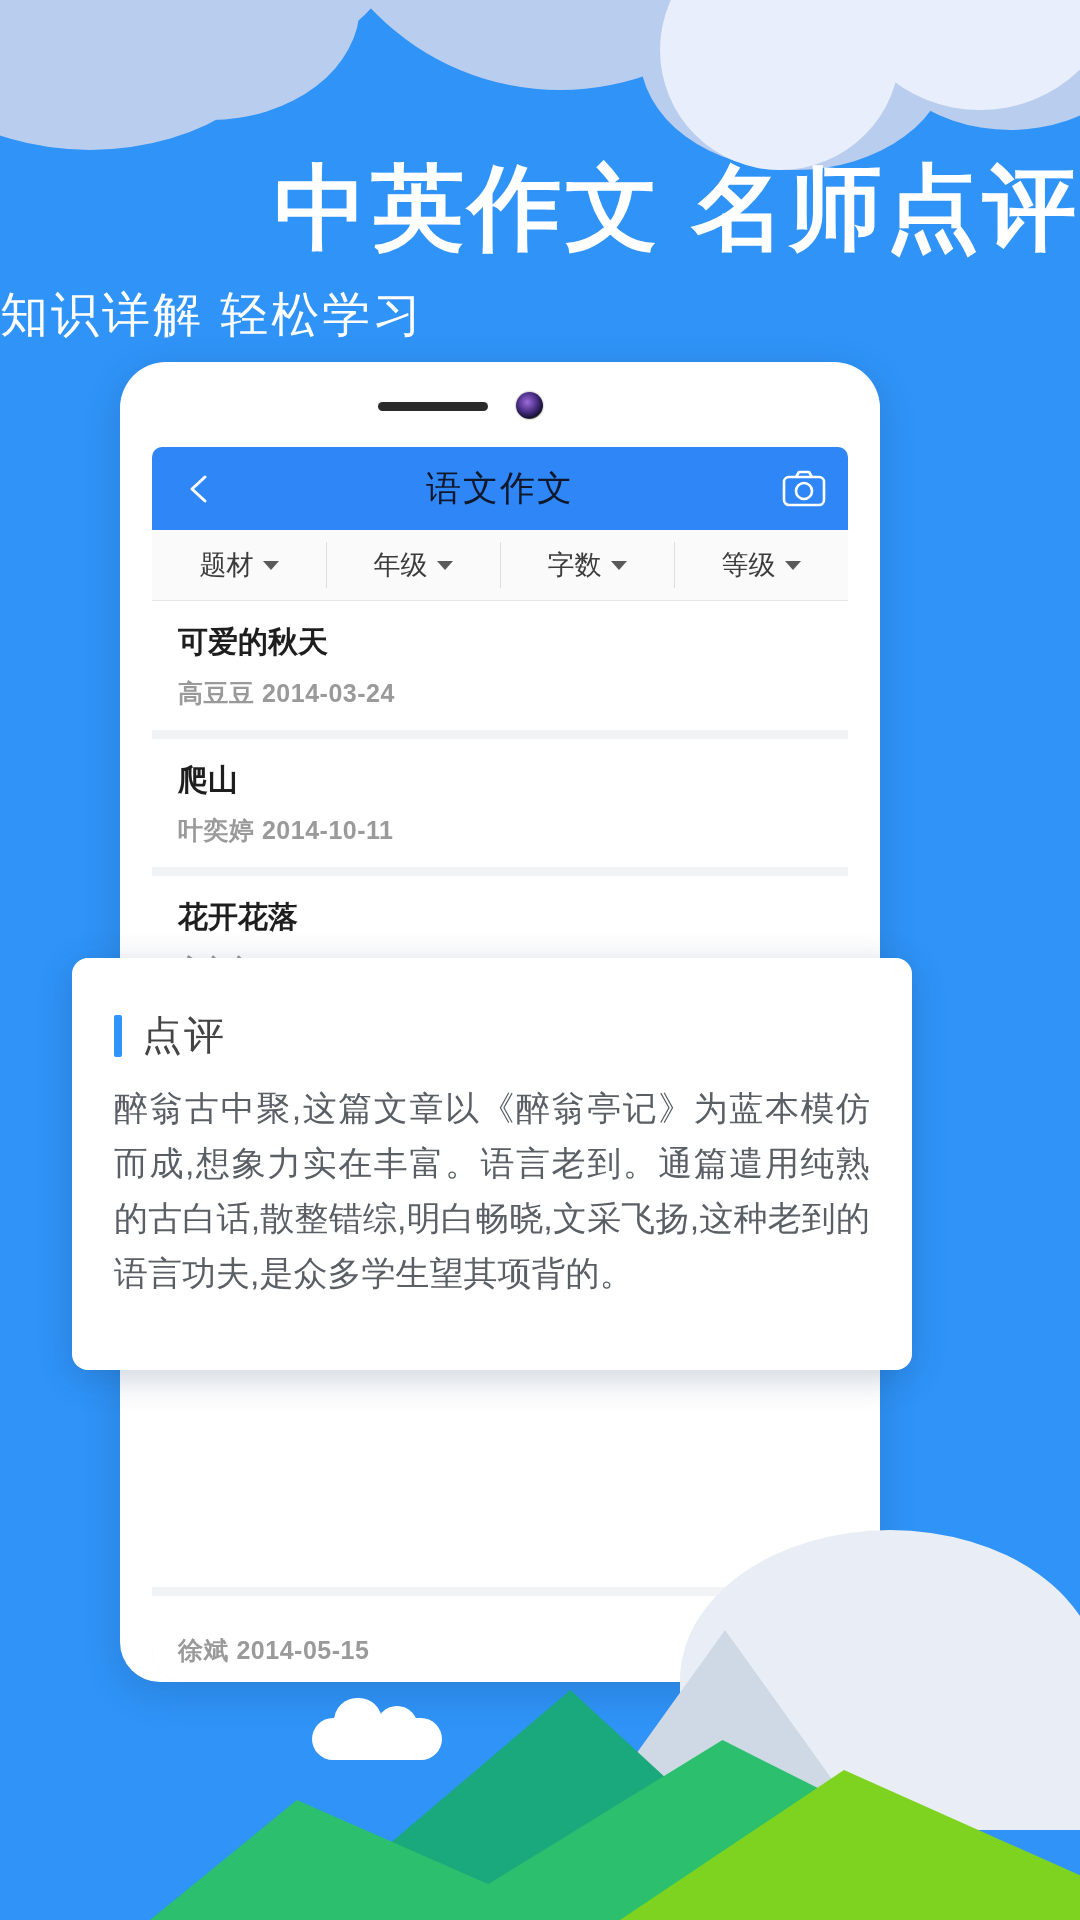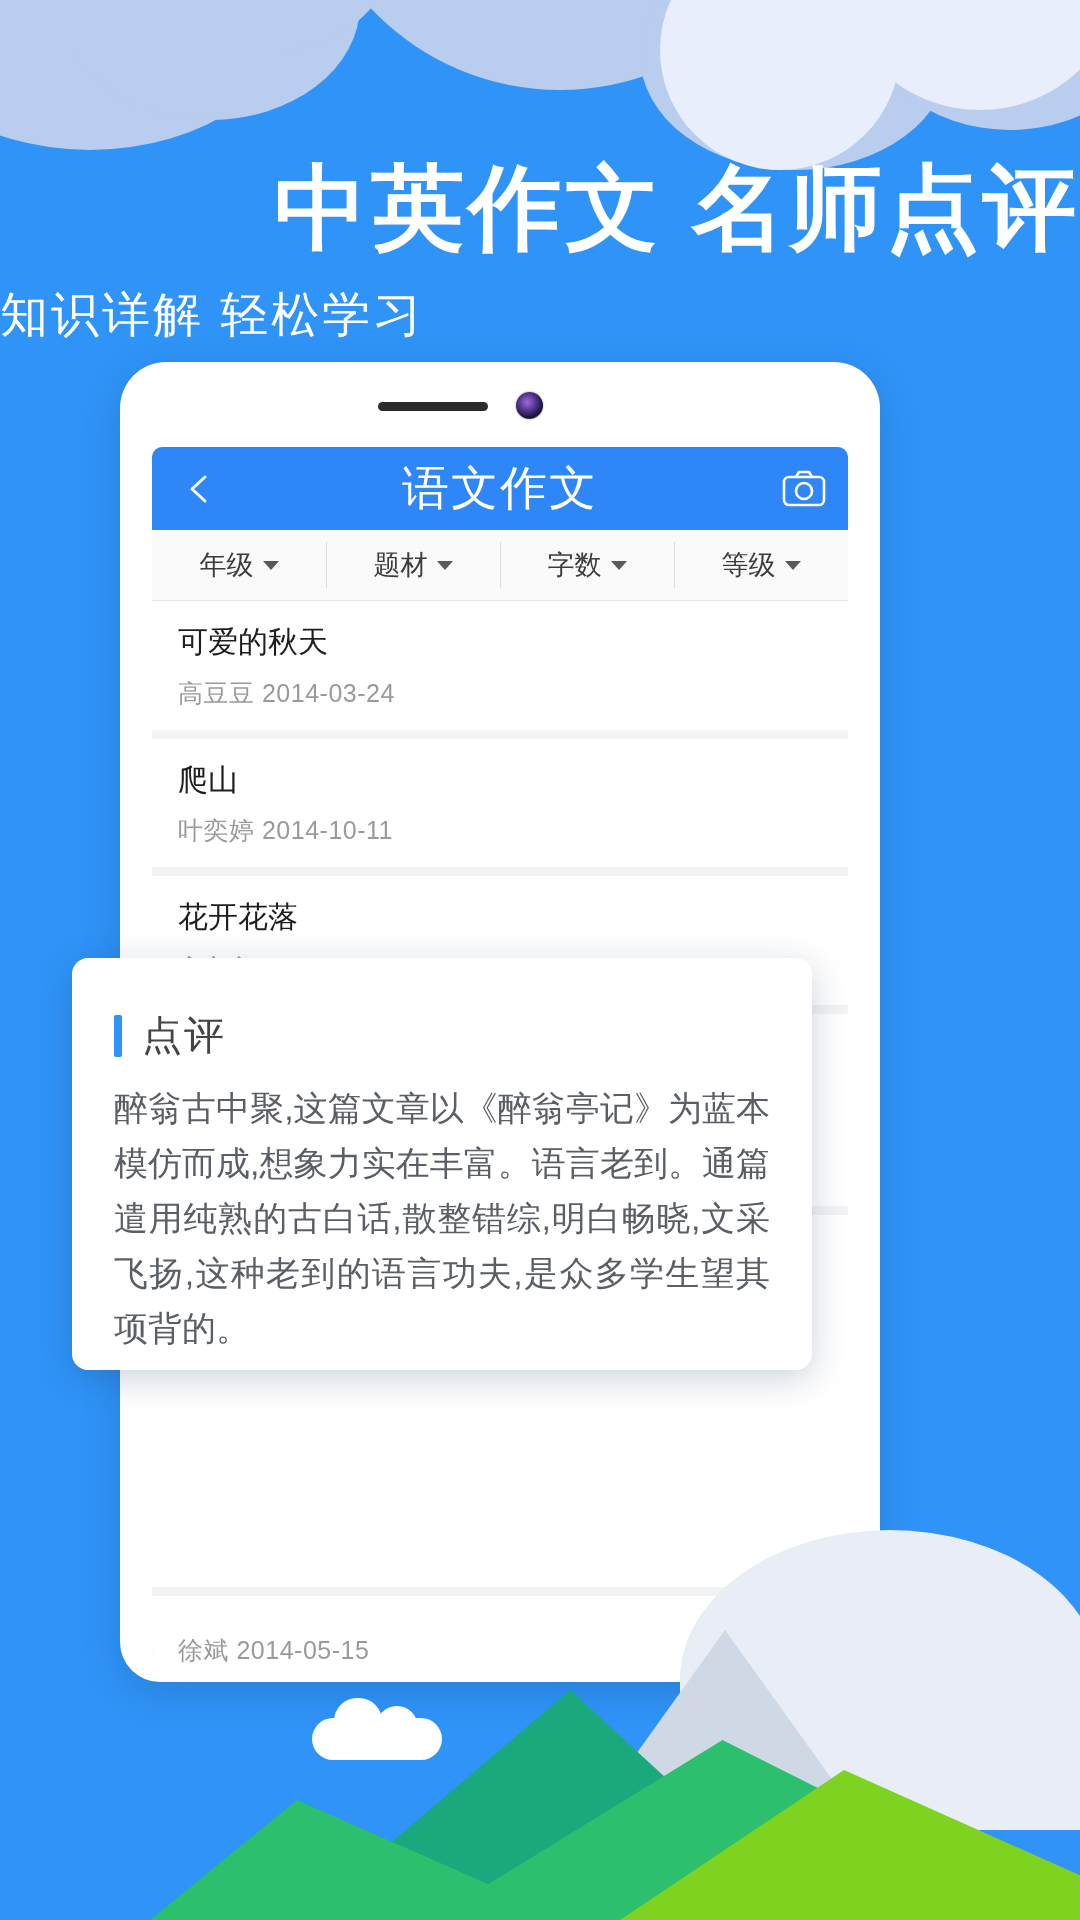--- a/index.html
+++ b/index.html
@@ -51,21 +51,21 @@
     position:absolute;left:32px;top:85px;width:696px;height:1235px;
     background:#f2f3f5;overflow:hidden;
     border-radius:10px 10px 34px 34px;
   }
 
   
   .navbar{
     position:relative;height:83px;background:#2f86f6;
     display:flex;align-items:center;justify-content:center;
   }
-  .nav-title{color:#ffffff;font-size:47px;letter-spacing:2px;font-family:Liberation Serif, serif;}
+  .nav-title{color:#0f172a;font-size:35px;letter-spacing:2px;font-family:Liberation Serif, serif;}
   .nav-back{
     position:absolute;left:26px;top:20px;width:44px;height:44px;
   }
   .nav-back svg{display:block;}
   .nav-cam{position:absolute;right:22px;top:22px;width:44px;height:40px;}
 
   
   .filters{
     height:70px;background:#fafafa;display:flex;align-items:stretch;
     border-bottom:1px solid #e6e6e6;
@@ -79,29 +79,29 @@
   }
   .caret{
     display:inline-block;margin-left:9px;width:0;height:0;
     border-left:8px solid transparent;border-right:8px solid transparent;
     border-top:9px solid #5a5a5a;
   }
 
   
   .list{background:#f2f3f5;}
   .row{
-    background:#ffffff;padding:22px 26px 20px 26px;margin-bottom:9px;
+    background:#ffffff;padding:22px 26px 20px 26px;margin-bottom:9px;font-weight:bold;
   }
   .row-title{font-size:30px;color:#1e1e1e;line-height:1.25;}
   .row-meta{font-size:25px;color:#9a9a9a;margin-top:16px;letter-spacing:.5px;}
   .row-meta .author{}
 
   
   .review-card{
-    position:absolute;left:72px;top:958px;width:740px;height:412px;
+    position:absolute;left:72px;top:958px;width:840px;height:412px;
     background:#ffffff;border-radius:16px;
     box-shadow:0 8px 34px rgba(20,50,90,.22);
     overflow:hidden;
   }
   .review-head{
     display:flex;align-items:center;margin:50px 0 0 42px;
   }
   .review-bar{width:8px;height:42px;background:#2f93f7;border-radius:2px;}
   .review-title{margin-left:20px;font-size:40px;color:#444;letter-spacing:2px;}
   .review-body{
@@ -153,25 +153,25 @@
           <svg width="44" height="40" viewBox="0 0 44 40" aria-hidden="true">
             <rect x="2" y="8" width="40" height="28" rx="5" fill="none" stroke="#ffffff" stroke-width="2.6"></rect>
             <path d="M14 8 L17 3 L27 3 L30 8" fill="none" stroke="#ffffff" stroke-width="2.6" stroke-linejoin="round"></path>
             <circle cx="22" cy="22" r="8" fill="none" stroke="#ffffff" stroke-width="2.6"></circle>
           </svg>
         </div>
       </div>
 
       <div class="filters">
         <div class="filter">
+          <span>题材</span>
+          <span class="caret"></span>
+        </div>
+        <div class="filter">
           <span>年级</span>
-          <span class="caret"></span>
-        </div>
-        <div class="filter">
-          <span>题材</span>
           <span class="caret"></span>
         </div>
         <div class="filter">
           <span>字数</span>
           <span class="caret"></span>
         </div>
         <div class="filter">
           <span>等级</span>
           <span class="caret"></span>
         </div>

